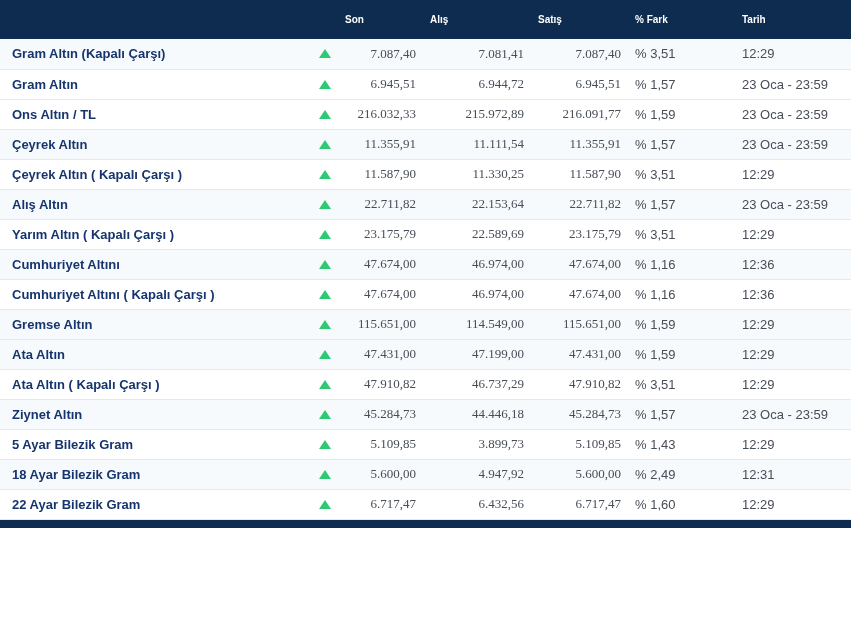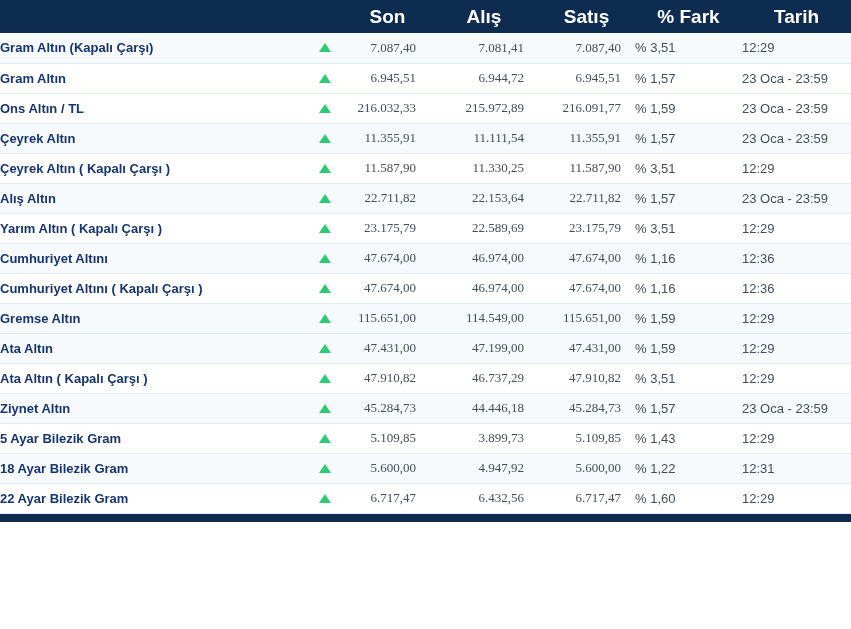--- a/index.html
+++ b/index.html
@@ -19,40 +19,41 @@
     overflow: hidden;
   }
   table {
     width: 851px;
     border-collapse: collapse;
     table-layout: fixed;
   }
   thead th {
     background: var(--header-bg);
     color: #ffffff;
-    font-size: 19px;
+    font-size: 10px;
     font-weight: bold;
-    height: 33px;
-    text-align: center;
+    height: 39px;
+    text-align: left;
     vertical-align: middle;
   }
   tbody tr.odd  { background: var(--row-alt-bg); }
   tbody tr.even { background: var(--row-bg); }
   tbody td {
     height: 30px;
     font-size: 13px;
     color: var(--value-color);
     border-bottom: 1px solid var(--row-border);
     vertical-align: middle;
     white-space: nowrap;
     overflow: hidden;
   }
   td.name {
     color: var(--name-color);
     font-weight: bold;
+    padding-left: 12px;
     text-align: left;
   }
   td.arrow-cell { text-align: center; }
   td.num { text-align: right; padding-right: 14px; font-family: Liberation Serif, serif; }
   td.center { text-align: left; }
   .arrow-up {
     display: inline-block;
     width: 0; height: 0;
     border-left: 6px solid transparent;
     border-right: 6px solid transparent;
@@ -260,21 +261,21 @@
   </tr>
 
   <tr class="odd">
     <td class="name">18 Ayar Bilezik Gram</td>
     <td class="arrow-cell">
       <span class="arrow-up"></span>
     </td>
     <td class="num">5.600,00</td>
     <td class="num">4.947,92</td>
     <td class="num">5.600,00</td>
-    <td class="center">% 1,22</td>
+    <td class="center">% 2,49</td>
     <td class="center">12:31</td>
   </tr>
 
   <tr class="even">
     <td class="name">22 Ayar Bilezik Gram</td>
     <td class="arrow-cell">
       <span class="arrow-up"></span>
     </td>
     <td class="num">6.717,47</td>
     <td class="num">6.432,56</td>

